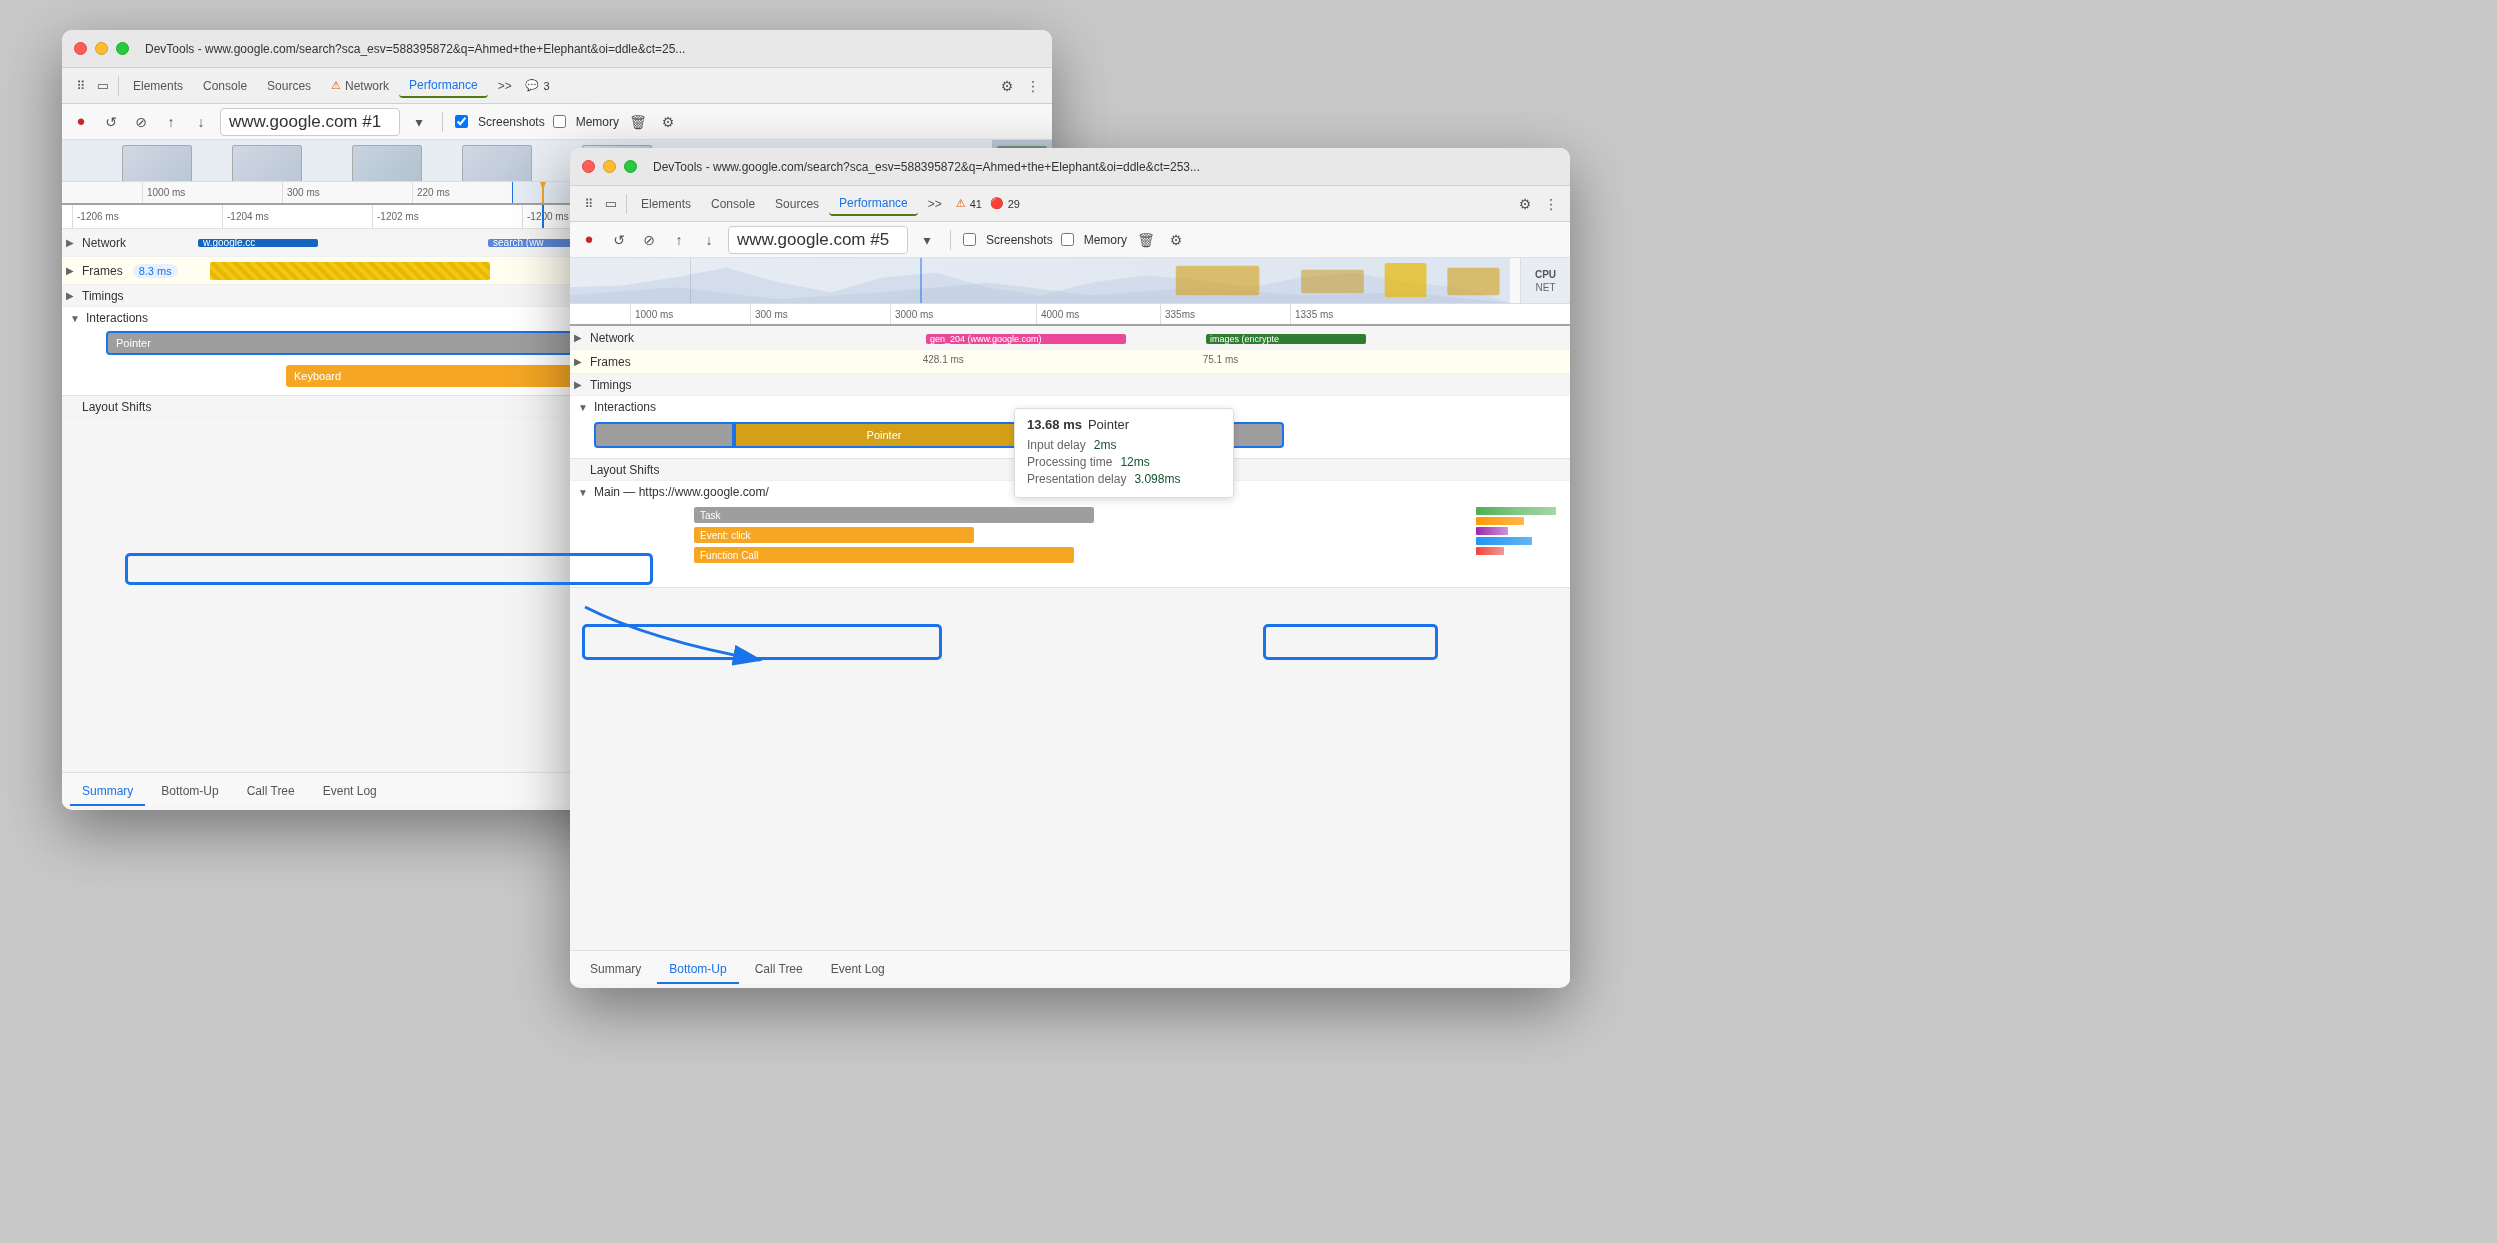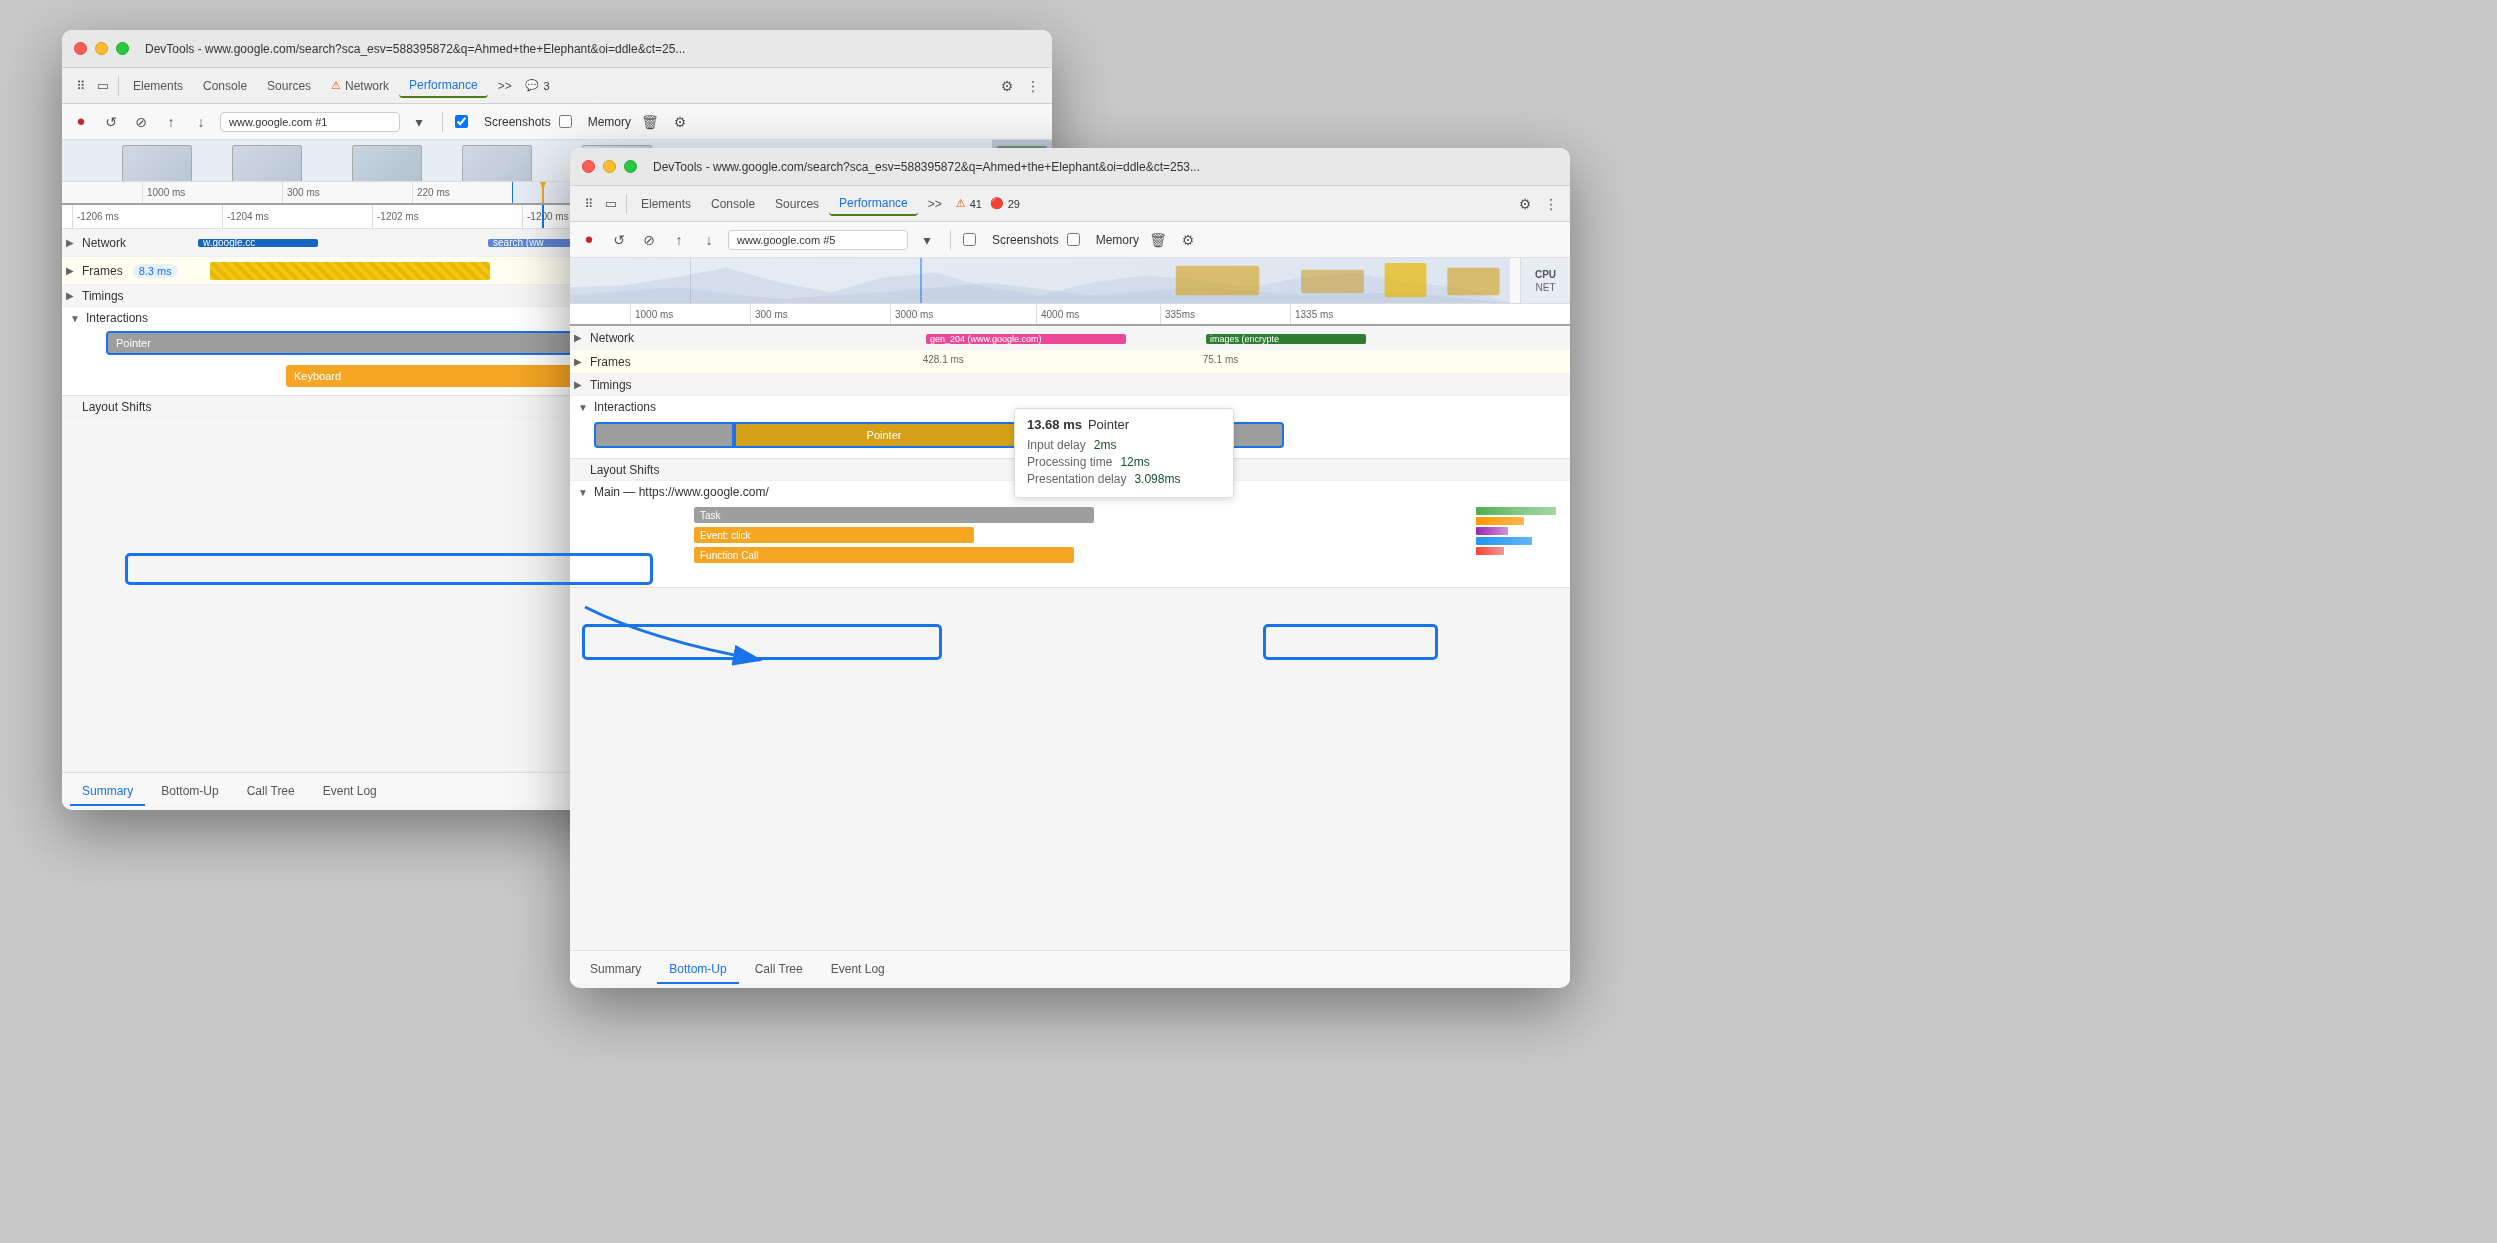--- a/index.html
+++ b/index.html
@@ -84,39 +84,39 @@
       color: #555;
       cursor: pointer;
       border-radius: 3px;
     }
 
     .address-bar {
       background: white;
       border: 1px solid #ccc;
       border-radius: 4px;
       padding: 3px 8px;
-      font-size: 11px;
+      font-size: 17px;
       color: #333;
       min-width: 160px;
     }
 
     .perf-toolbar {
       background: #f8f8f8;
       height: 36px;
       display: flex;
       align-items: center;
       padding: 0 8px;
       gap: 8px;
       border-bottom: 1px solid #e0e0e0;
     }
 
     .checkbox-label {
       display: flex;
       align-items: center;
-      gap: 16px;
+      gap: 10px;
       font-size: 12px;
       color: #333;
     }
 
     .timeline-ruler {
       background: #f8f8f8;
       height: 24px;
       display: flex;
       align-items: center;
       border-bottom: 1px solid #e0e0e0;

